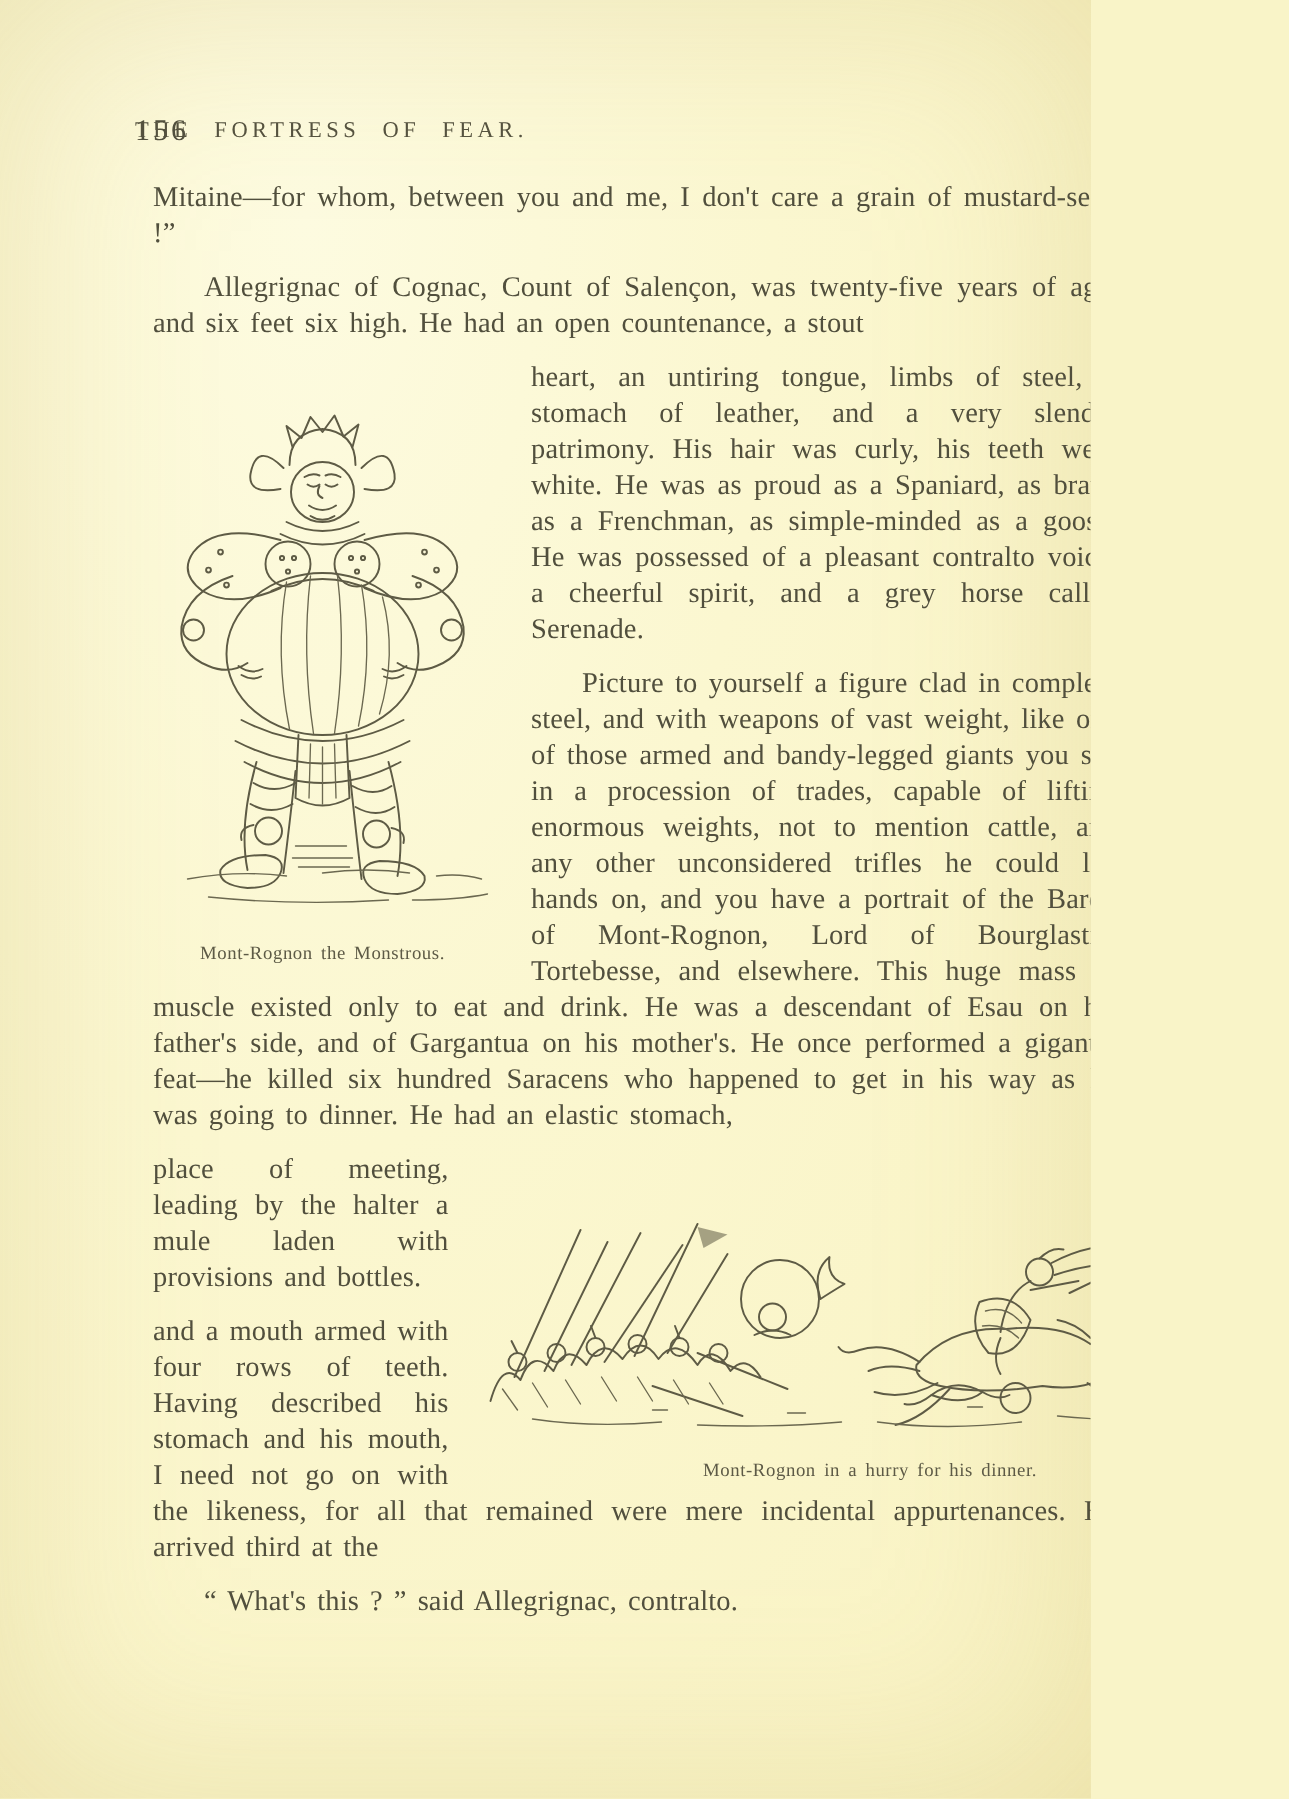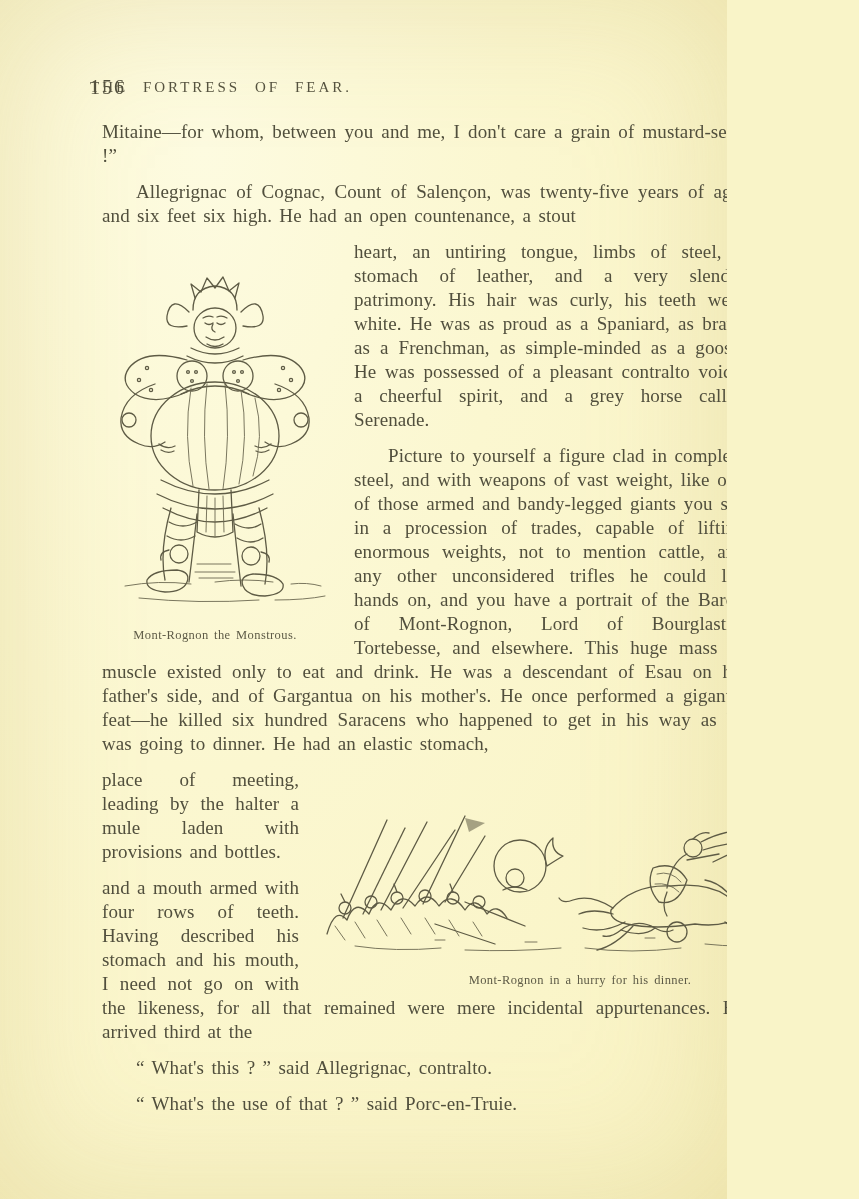--- a/index.html
+++ b/index.html
@@ -219,18 +219,17 @@
             <path class="ink-fill" d="M150 12 l20 5 l-16 9 z"></path>
           </svg>
           <figcaption class="fig-caption">Mont-Rognon in a hurry for his dinner.</figcaption>
         </figure>
         <p>place of meeting, leading by the halter a mule laden with provisions and bottles.</p>
         <p>and a mouth armed with four rows of teeth.  Having described his stomach and his mouth, I need not go on with the likeness, for all that remained were mere incidental appurtenances.  He arrived third at the</p>
       </div>
 
       <div class="dialogue">
         <p class="indent">“ What's this ? ” said Allegrignac, contralto.</p>
-        <p class="indent">“ What's the use of that ? ” said Porc-en-Truie.</p>
       </div>
 
     </div>
   </div>
 </div>
 
 </body></html>

